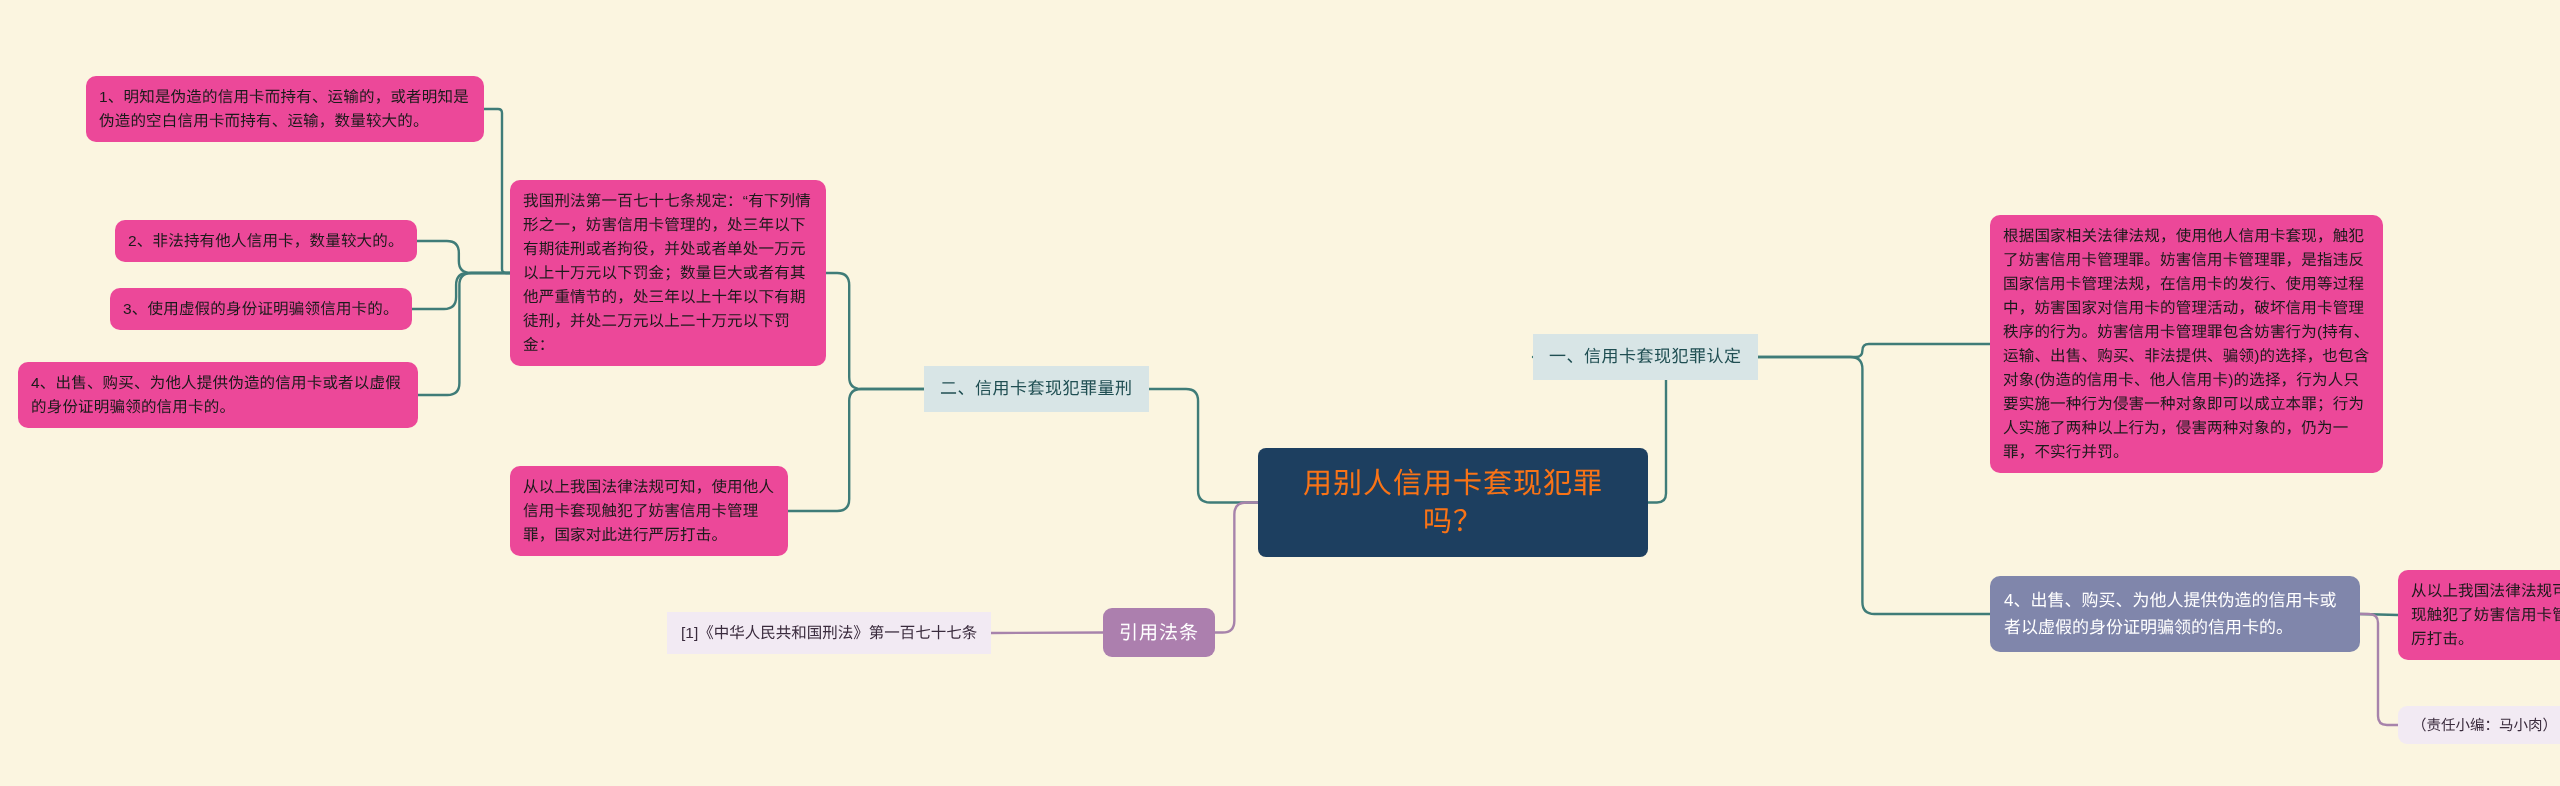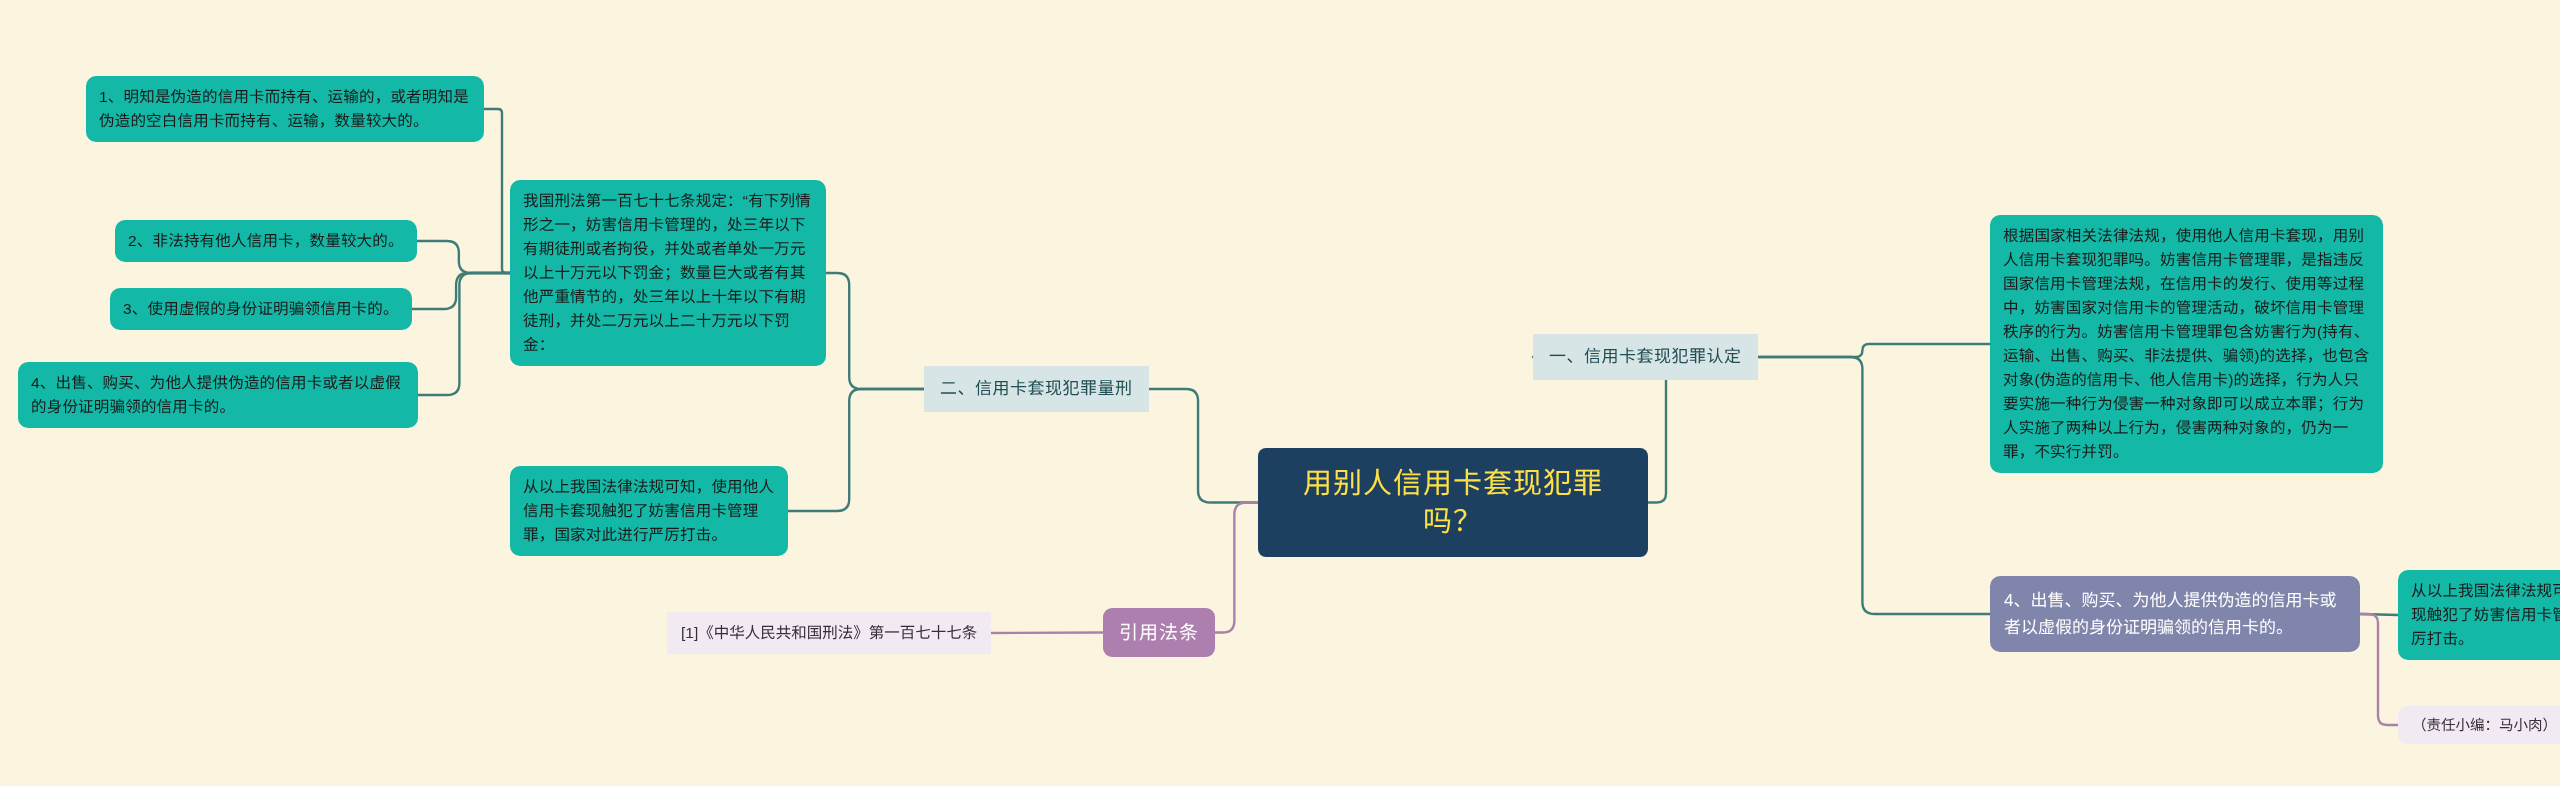--- a/index.html
+++ b/index.html
@@ -15,29 +15,29 @@
   #links{position:absolute;left:0;top:0;width:2560px;height:786px;pointer-events:none;}
   .node{
     position:absolute;
     box-sizing:border-box;
     border-radius:10px;
     line-height:1.55;
     color:#1b1b1b;
   }
   
   .leaf{
-    background:#14b8a6;
+    background:#ec4899;
     padding:9px 13px;
     font-size:15.5px;
     letter-spacing:.2px;
   }
   
   .root{
     background:#1d3f60;
-    color:#fde047;
+    color:#f97316;
     font-size:29px;
     font-weight:400;
     text-align:center;
     padding:16px 22px;
     border-radius:8px;
     line-height:1.32;
     letter-spacing:1px;
   }
   
   .branch{
@@ -130,21 +130,21 @@
   <div class="node branch" style="left:924px;top:366px;">二、信用卡套现犯罪量刑</div>
 
   <div class="node branch" style="left:1533px;top:334px;">一、信用卡套现犯罪认定</div>
 
   <div class="node branch-purple" style="left:1103px;top:608px;">引用法条</div>
 
   <div class="node leaf-purple" style="left:667px;top:612px;">[1]《中华人民共和国刑法》第一百七十七条</div>
 
   <div class="node root" style="left:1258px;top:448px;width:390px;">用别人信用卡套现犯罪吗？</div>
 
-  <div class="node leaf" style="left:1990px;top:215px;width:393px;">根据国家相关法律法规，使用他人信用卡套现，用别人信用卡套现犯罪吗。妨害信用卡管理罪，是指违反国家信用卡管理法规，在信用卡的发行、使用等过程中，妨害国家对信用卡的管理活动，破坏信用卡管理秩序的行为。妨害信用卡管理罪包含妨害行为(持有、运输、出售、购买、非法提供、骗领)的选择，也包含对象(伪造的信用卡、他人信用卡)的选择，行为人只要实施一种行为侵害一种对象即可以成立本罪；行为人实施了两种以上行为，侵害两种对象的，仍为一罪，不实行并罚。</div>
+  <div class="node leaf" style="left:1990px;top:215px;width:393px;">根据国家相关法律法规，使用他人信用卡套现，触犯了妨害信用卡管理罪。妨害信用卡管理罪，是指违反国家信用卡管理法规，在信用卡的发行、使用等过程中，妨害国家对信用卡的管理活动，破坏信用卡管理秩序的行为。妨害信用卡管理罪包含妨害行为(持有、运输、出售、购买、非法提供、骗领)的选择，也包含对象(伪造的信用卡、他人信用卡)的选择，行为人只要实施一种行为侵害一种对象即可以成立本罪；行为人实施了两种以上行为，侵害两种对象的，仍为一罪，不实行并罚。</div>
 
   <div class="node leaf-slate" style="left:1990px;top:576px;width:370px;">4、出售、购买、为他人提供伪造的信用卡或者以虚假的身份证明骗领的信用卡的。</div>
 
   <div class="node leaf" style="left:2398px;top:570px;width:340px;">从以上我国法律法规可知，使用他人信用卡套现触犯了妨害信用卡管理罪，国家对此进行严厉打击。</div>
 
   <div class="node leaf-lilac" style="left:2398px;top:706px;">（责任小编：马小肉）</div>
 
 </div>
 
 </body></html>

